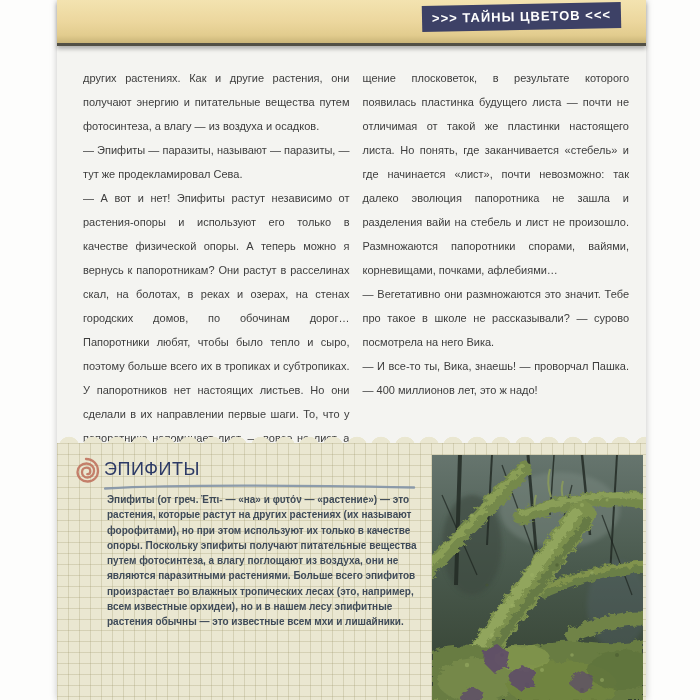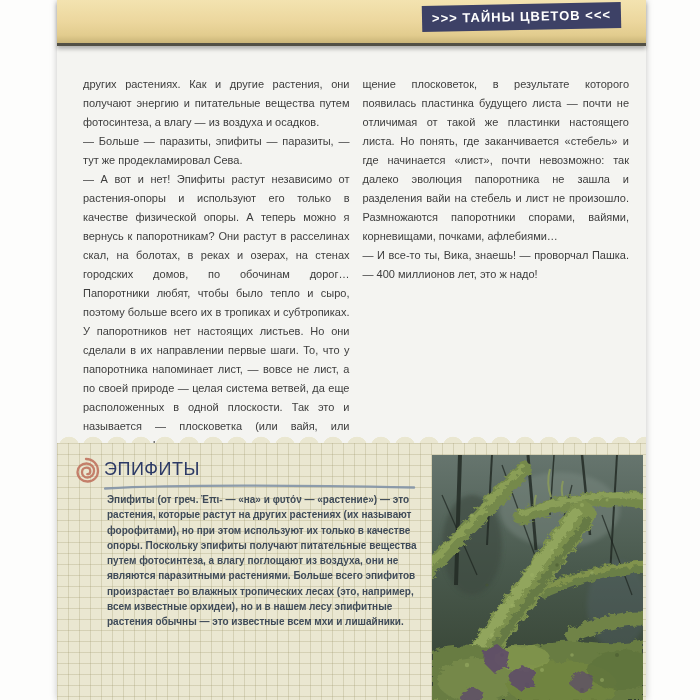--- a/index.html
+++ b/index.html
@@ -34,22 +34,22 @@
   .page-body{
     position:absolute;top:46px;left:0;right:0;height:397px;
     background:#f4f4f1;
   }
   .columns{
     position:absolute;top:20px;left:26px;right:17px;
     display:flex;gap:13px;
   }
   .col{
     flex:1;
-    font-size:11px;line-height:19px;
-    color:#3d3d3d;text-align:justify;margin-top:9px;
+    font-size:11px;line-height:24px;
+    color:#3d3d3d;text-align:justify;
   }
   .col p{margin:0;}
   
   .grid-section{
     position:absolute;left:0;bottom:0;width:100%;height:257px;
     background-color:#eae7d1;
     background-image:
       linear-gradient(rgba(165,158,115,0.30) 1px, transparent 1px),
       linear-gradient(90deg, rgba(165,158,115,0.30) 1px, transparent 1px);
     background-size:11px 11px;
@@ -82,25 +82,26 @@
 <div class="page">
 
   <div class="top-strip">
     <div class="banner">&gt;&gt;&gt; ТАЙНЫ ЦВЕТОВ &lt;&lt;&lt;</div>
   </div>
 
   <div class="page-body">
     <div class="columns">
       <div class="col">
         <p>других растениях. Как и другие растения, они получают энергию и питательные вещества путем фотосинтеза, а влагу — из воздуха и осадков.</p>
-        <p>— Больше — паразиты, эпифиты — паразиты, — тут же продекламировал Сева.</p>
+        <p>— Эпифиты — паразиты, называют — паразиты, — тут же продекламировал Сева.</p>
         <p>— А вот и нет! Эпифиты растут независимо от растения-опоры и используют его только в качестве физической опоры. А теперь можно я вернусь к папоротникам? Они растут в расселинах скал, на болотах, в реках и озерах, на стенах городских домов, по обочинам дорог… Папоротники любят, чтобы было тепло и сыро, поэтому больше всего их в тропиках и субтропиках. У папоротников нет настоящих листьев. Но они сделали в их направлении первые шаги. То, что у папоротника напоминает лист, — вовсе не лист, а по своей природе — целая система ветвей, да еще расположенных в одной плоскости. Так это и называется — плосковетка (или вайя, или предпобег). Несмотря на отсутствие листа, у папоротников есть листовая пластинка. Этот парадокс объясняется просто: произошло упло-</p>
       </div>
       <div class="col">
         <p>щение плосковеток, в результате которого появилась пластинка будущего листа — почти не отличимая от такой же пластинки настоящего листа. Но понять, где заканчивается «стебель» и где начинается «лист», почти невозможно: так далеко эволюция папоротника не зашла и разделения вайи на стебель и лист не произошло. Размножаются папоротники спорами, вайями, корневищами, почками, афлебиями…</p>
+        <p>— Вегетативно они размножаются это значит. Тебе про такое в школе не рассказывали? — сурово посмотрела на него Вика.</p>
         <p>— И все-то ты, Вика, знаешь! — проворчал Пашка. — 400 миллионов лет, это ж надо!</p>
       </div>
     </div>
   </div>
 
   <div class="grid-section">
     <div class="scallops"></div>
 
     <svg class="spiral-icon" viewBox="0 0 32 32">
       <path d="M16 4 C 23 4 28 9.5 28 16 C 28 22 23.5 26.5 17.5 26.5 C 12 26.5 7.5 22.5 7.5 17 C 7.5 12 11.5 8.5 16.5 8.5 C 21 8.5 24 11.8 24 16 C 24 19.8 21 22.5 17.5 22.5 C 14.3 22.5 12 20.2 12 17.2 C 12 14.5 14 12.6 16.6 12.6 C 18.8 12.6 20.3 14.2 20.3 16.2 C 20.3 18 19 19.2 17.3 19.2" fill="none" stroke="#c0735e" stroke-width="2.3" stroke-linecap="round" opacity="0.9"></path>

